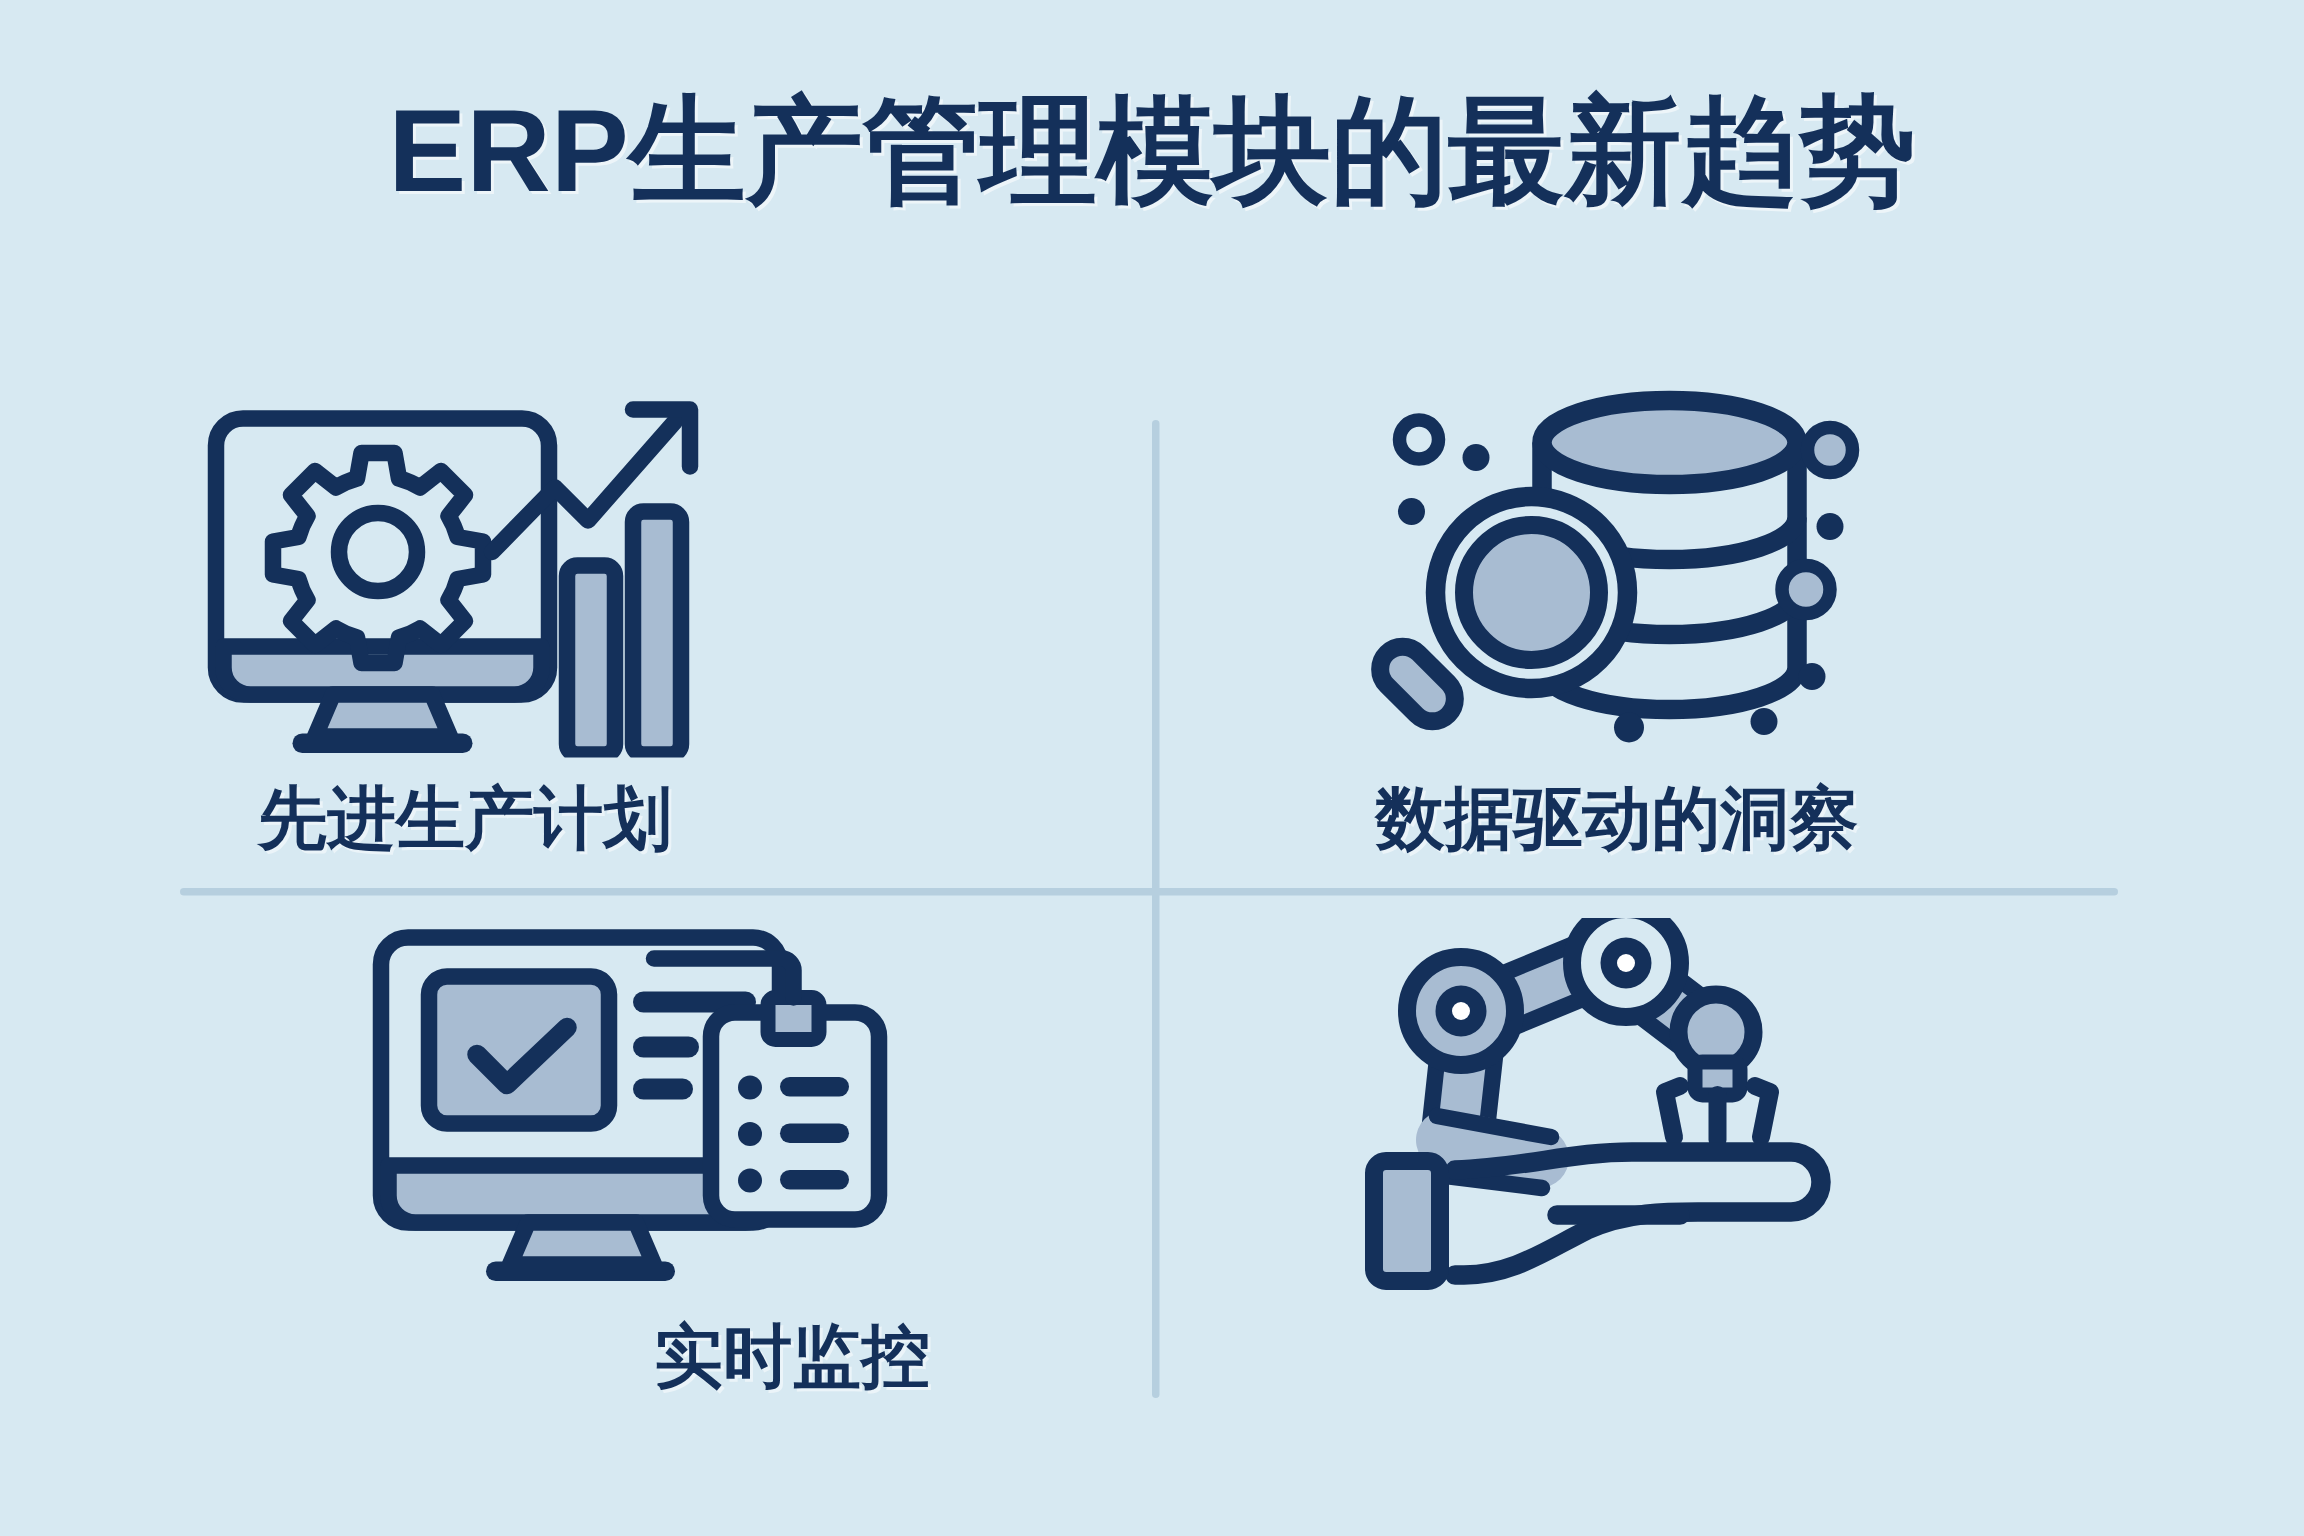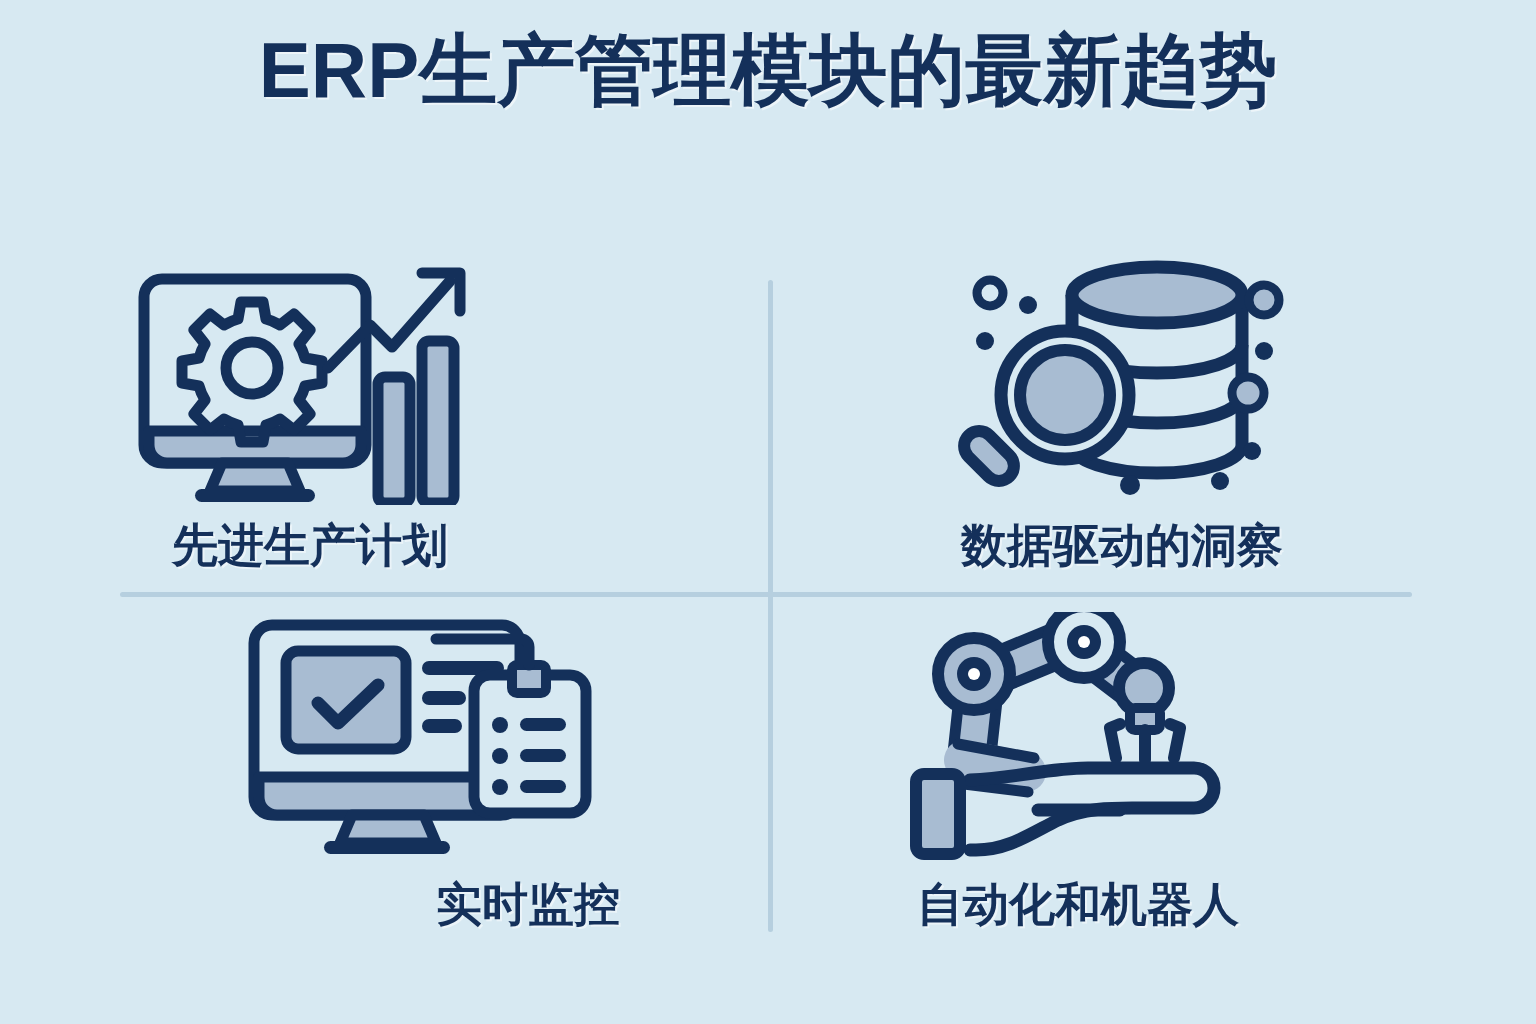--- a/index.html
+++ b/index.html
@@ -14,21 +14,21 @@
   }
   #poster {
     position: relative;
     width: 1536px;
     height: 1024px;
     background: #d7e9f2;
   }
   
   #title-block {
     position: absolute;
-    top: 22px;
+    top: 52px;
     left: 0;
     width: 1536px;
     text-align: center;
   }
   #main-title {
     font-size: 78px;
     line-height: 96px;
     font-weight: 700;
     color: #14305a;
     letter-spacing: 0px;
@@ -65,21 +65,21 @@
   }
   
   .quadrant {
     position: absolute;
     width: 620px;
     display: flex;
     flex-direction: column;
     align-items: center;
   }
   #q-tl { left: 0;   top: 255px; }
-  #q-tr { left: 768px; top: 255px; padding-left: 44px; }
+  #q-tr { left: 768px; top: 255px; }
   #q-bl { left: 0;   top: 612px; align-items: flex-end; }
   #q-br { left: 768px; top: 612px; }
 
   .icon-wrap {
     height: 250px;
     display: flex;
     align-items: center;
     justify-content: center;
   }
   .q-label {
@@ -228,16 +228,15 @@
 
         <path d="M62 238 H68 C100 238 122 222 150 208
                  C176 196 204 196 224 196 H286
                  a20 20 0 0 0 0 -40 H180
                  C140 156 110 166 62 168" fill="none" stroke="#14305a" stroke-width="13" stroke-linecap="round" stroke-linejoin="round"></path>
         <path d="M130 198 H212" fill="none" stroke="#14305a" stroke-width="13" stroke-linecap="round"></path>
 
         <rect x="8" y="162" width="44" height="80" rx="8" fill="#a8bcd2" stroke="#14305a" stroke-width="12"></rect>
       </svg>
     </div>
-    <div class="q-label">自动化和机器人</div>
   </div>
 
 </div>
 
 </body></html>

